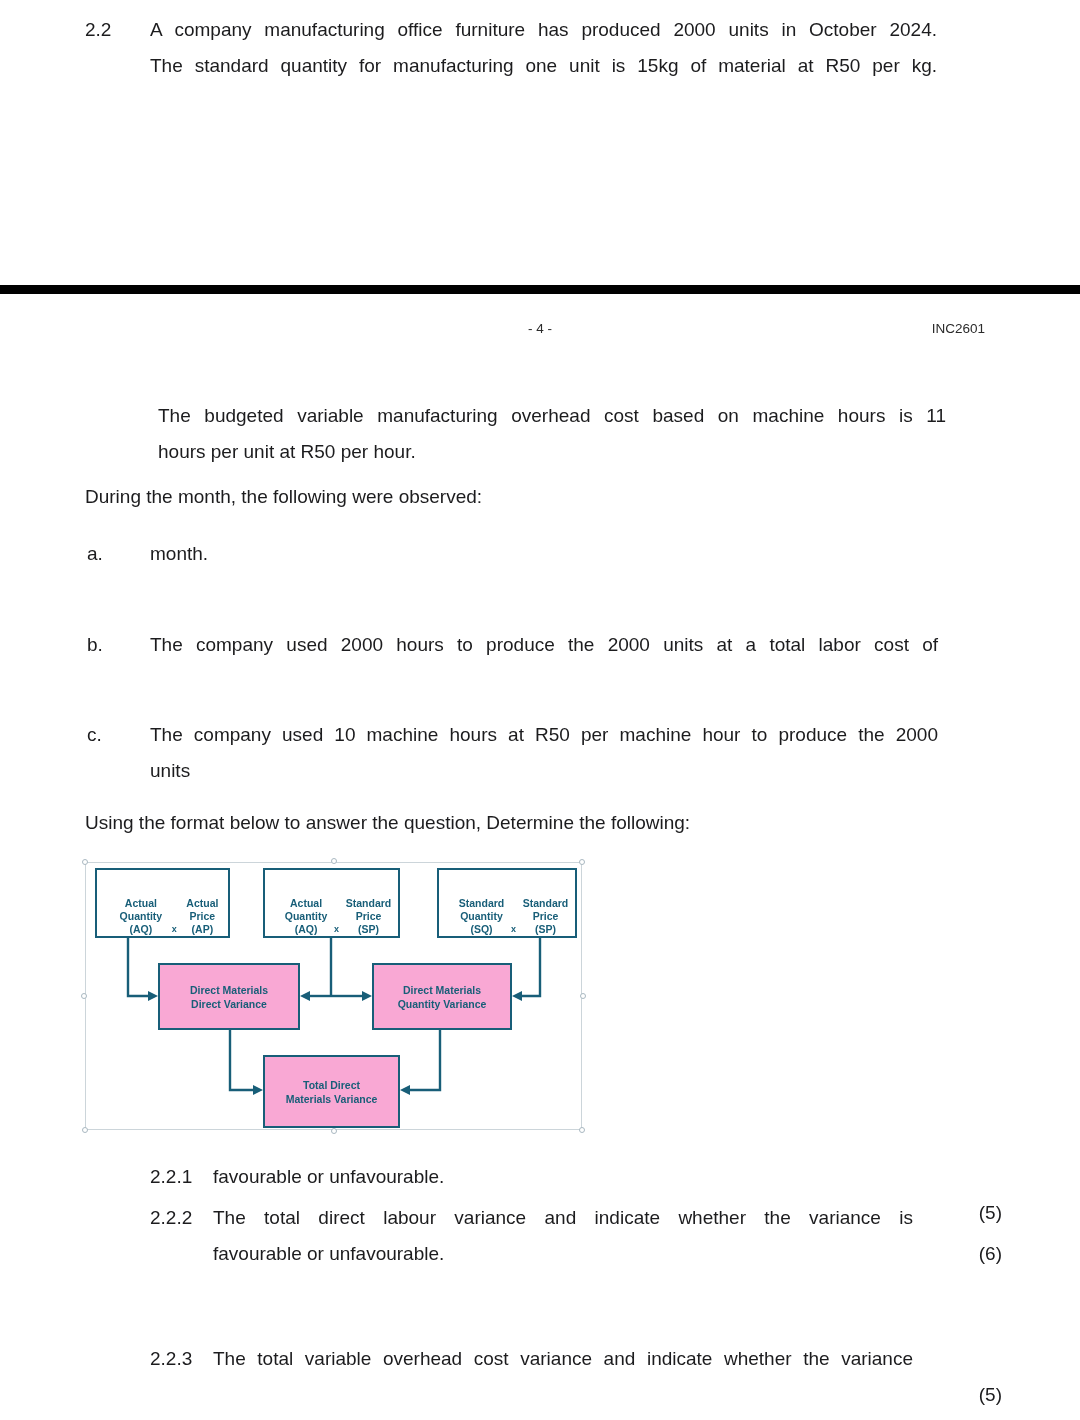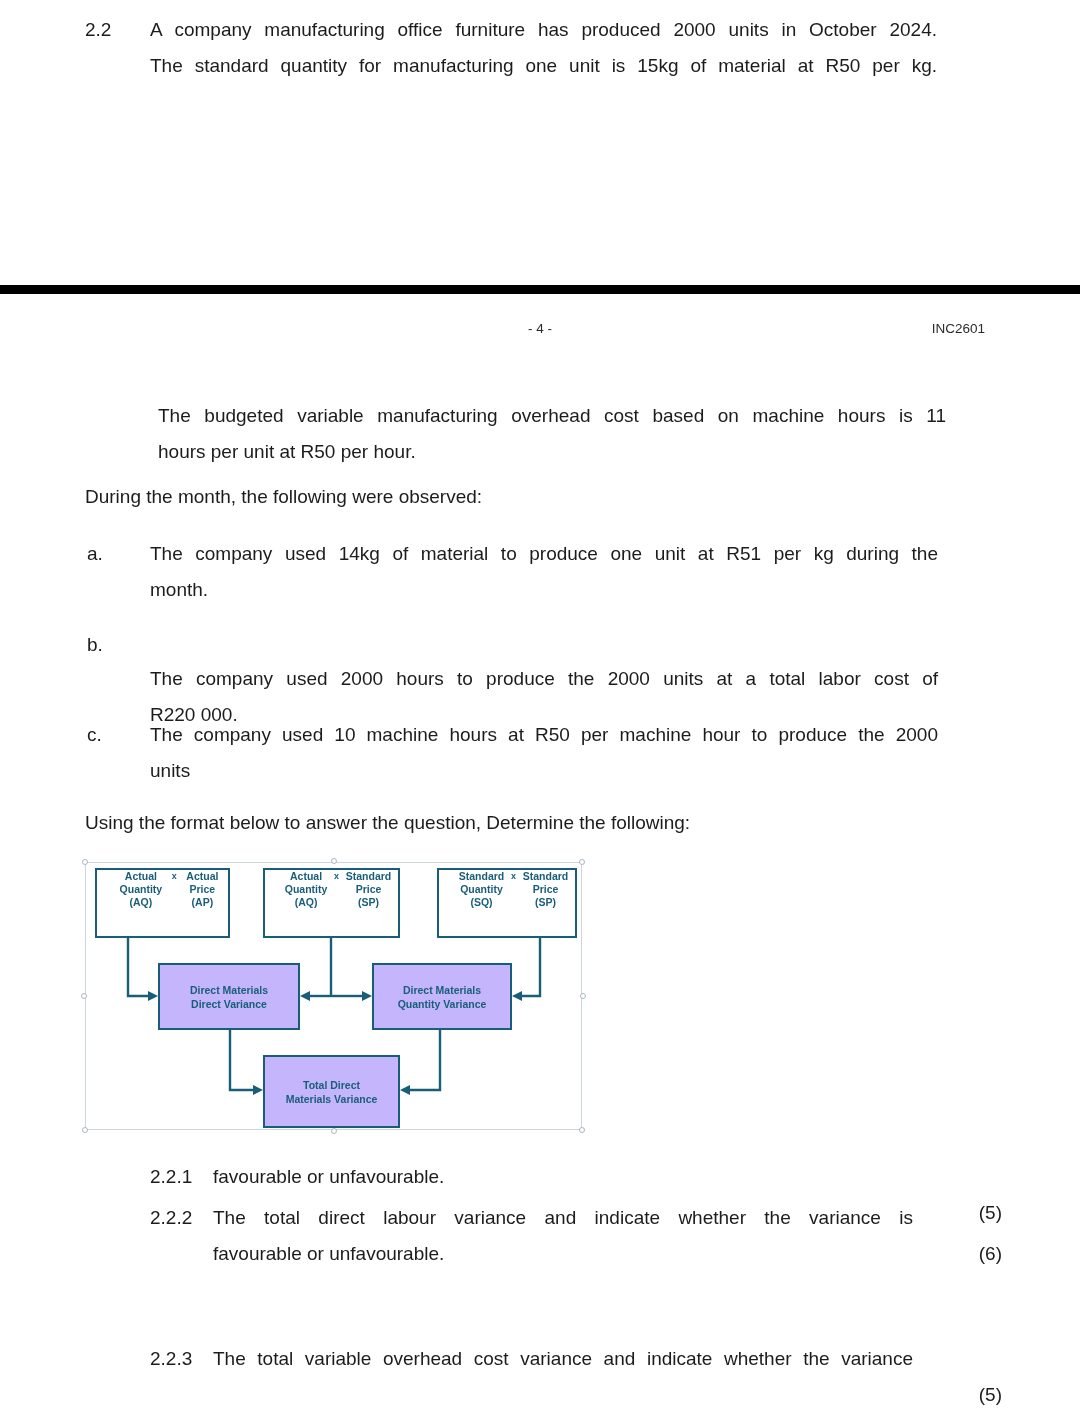--- a/index.html
+++ b/index.html
@@ -33,28 +33,28 @@
   .obs-text   { position:absolute; left:150px; width:788px; }
   #using      { position:absolute; left:85px;  top:805px; line-height:36px; }
 
   
   #diagram { position:absolute; left:85px; top:862px; width:497px; height:268px; }
   #outer-frame { position:absolute; inset:0; border:1px solid #ccd5da; }
   .handle { position:absolute; width:6px; height:6px; border:1px solid #a9b8c1; border-radius:50%; background:#fff; }
   .tbox {
     position:absolute; top:6px; height:70px;
     border:2px solid var(--accent, #185e78); background:#fff;
-    display:flex; align-items:flex-start; justify-content:space-evenly;
+    display:flex; align-items:flex-end; justify-content:space-evenly;
     color:var(--accent, #185e78); font-weight:bold; font-size:10.5px;
     line-height:13px; text-align:center;padding-left:13px;
   }
   .tcol { display:flex; flex-direction:column; }
   .op   { font-size:9px; }
   .vbox {
-    position:absolute; border:2px solid var(--accent, #185e78); background:#c4b5fd;
+    position:absolute; border:2px solid var(--accent, #185e78); background:#f9a8d4;
     display:flex; flex-direction:column; align-items:center; justify-content:center;
     color:var(--accent, #185e78); font-weight:bold; font-size:10.5px;
     line-height:14px; text-align:center;
   }
   #arrows { position:absolute; inset:0; }
   #arrows .ln { stroke:var(--accent, #185e78); stroke-width:2.4; fill:none; }
   #arrows .hd { fill:var(--accent, #185e78); }
 
   
   .question { position:absolute; left:150px; width:852px; }
@@ -82,28 +82,26 @@
 
   <div id="overhead">
     <div class="line jfull">The budgeted variable manufacturing overhead cost based on machine hours is 11</div>
     <div class="line">hours per unit at R50 per hour.</div>
   </div>
 
   <div id="during">During the month, the following were observed:</div>
 
   <span class="obs-label" style="top:536px">a.</span>
   <div class="obs-text" style="top:536px">
-    <div class="line jfull">The company used 14kg of material to produce one unit at R51 per kg during the</div>
     <div class="line">month.</div>
   </div>
 
   <span class="obs-label" style="top:627px">b.</span>
-  <div class="obs-text" style="top:661px">
+  <div class="obs-text" style="top:627px">
     <div class="line jfull">The company used 2000 hours to produce the 2000 units at a total labor cost of</div>
-    <div class="line">R220 000.</div>
   </div>
 
   <span class="obs-label" style="top:717px">c.</span>
   <div class="obs-text" style="top:717px">
     <div class="line jfull">The company used 10 machine hours at R50 per machine hour to produce the 2000</div>
     <div class="line">units</div>
   </div>
 
   <div id="using">Using the format below to answer the question, Determine the following:</div>
 

